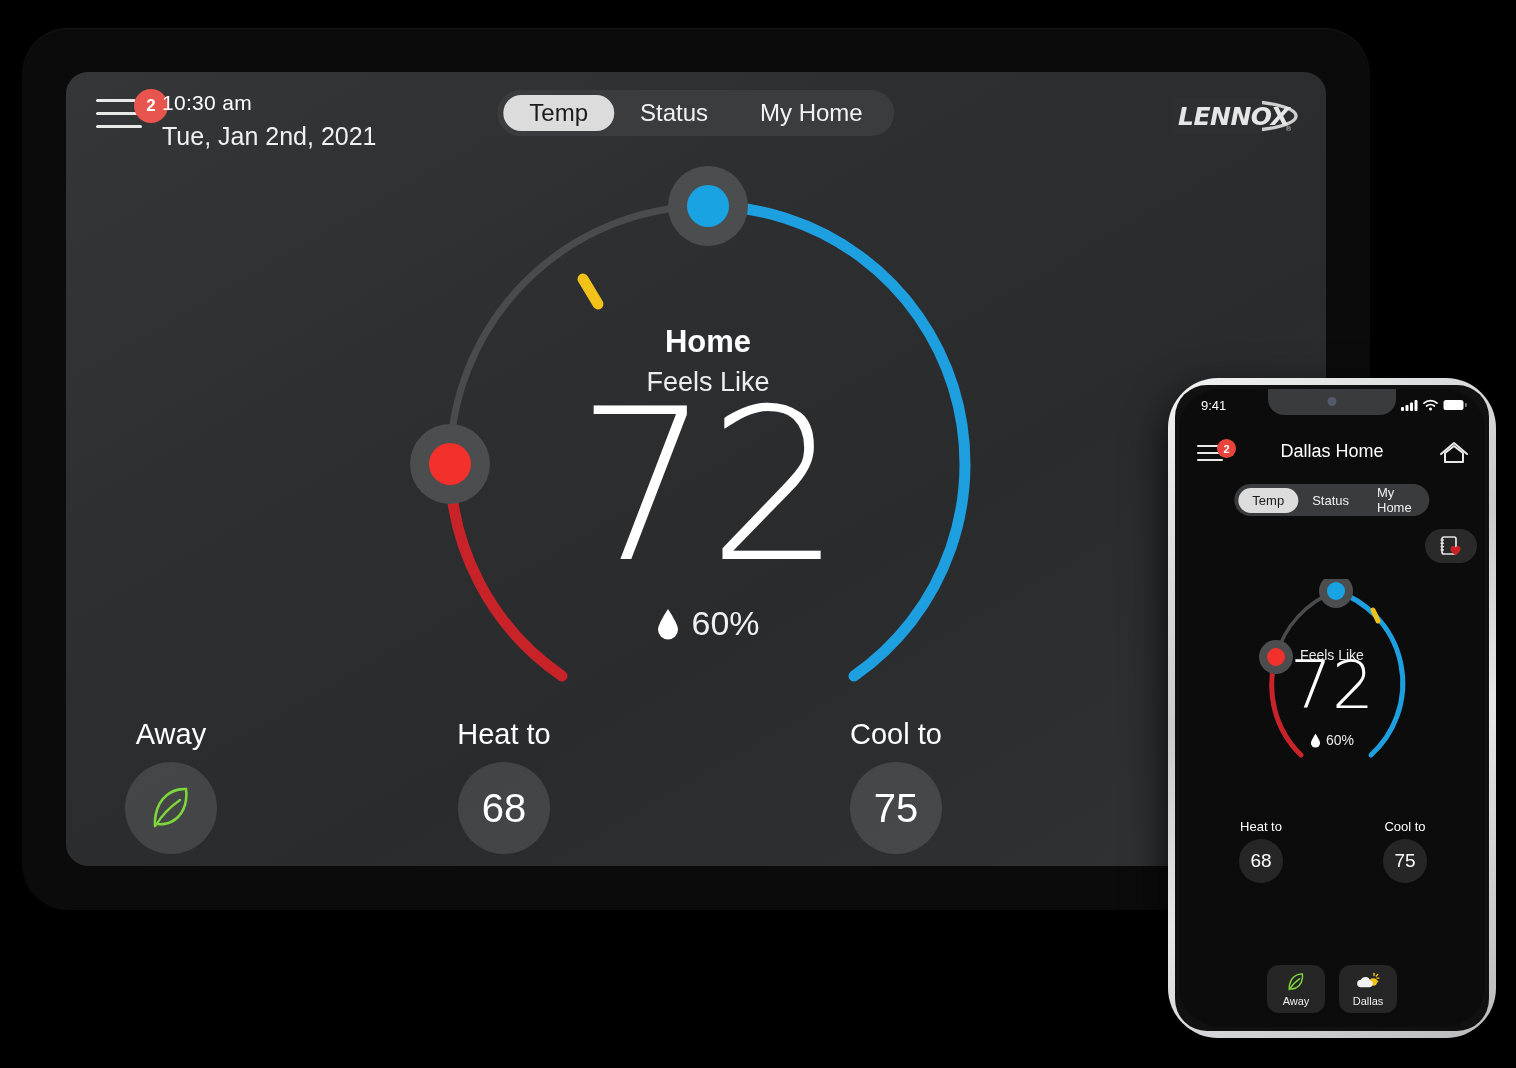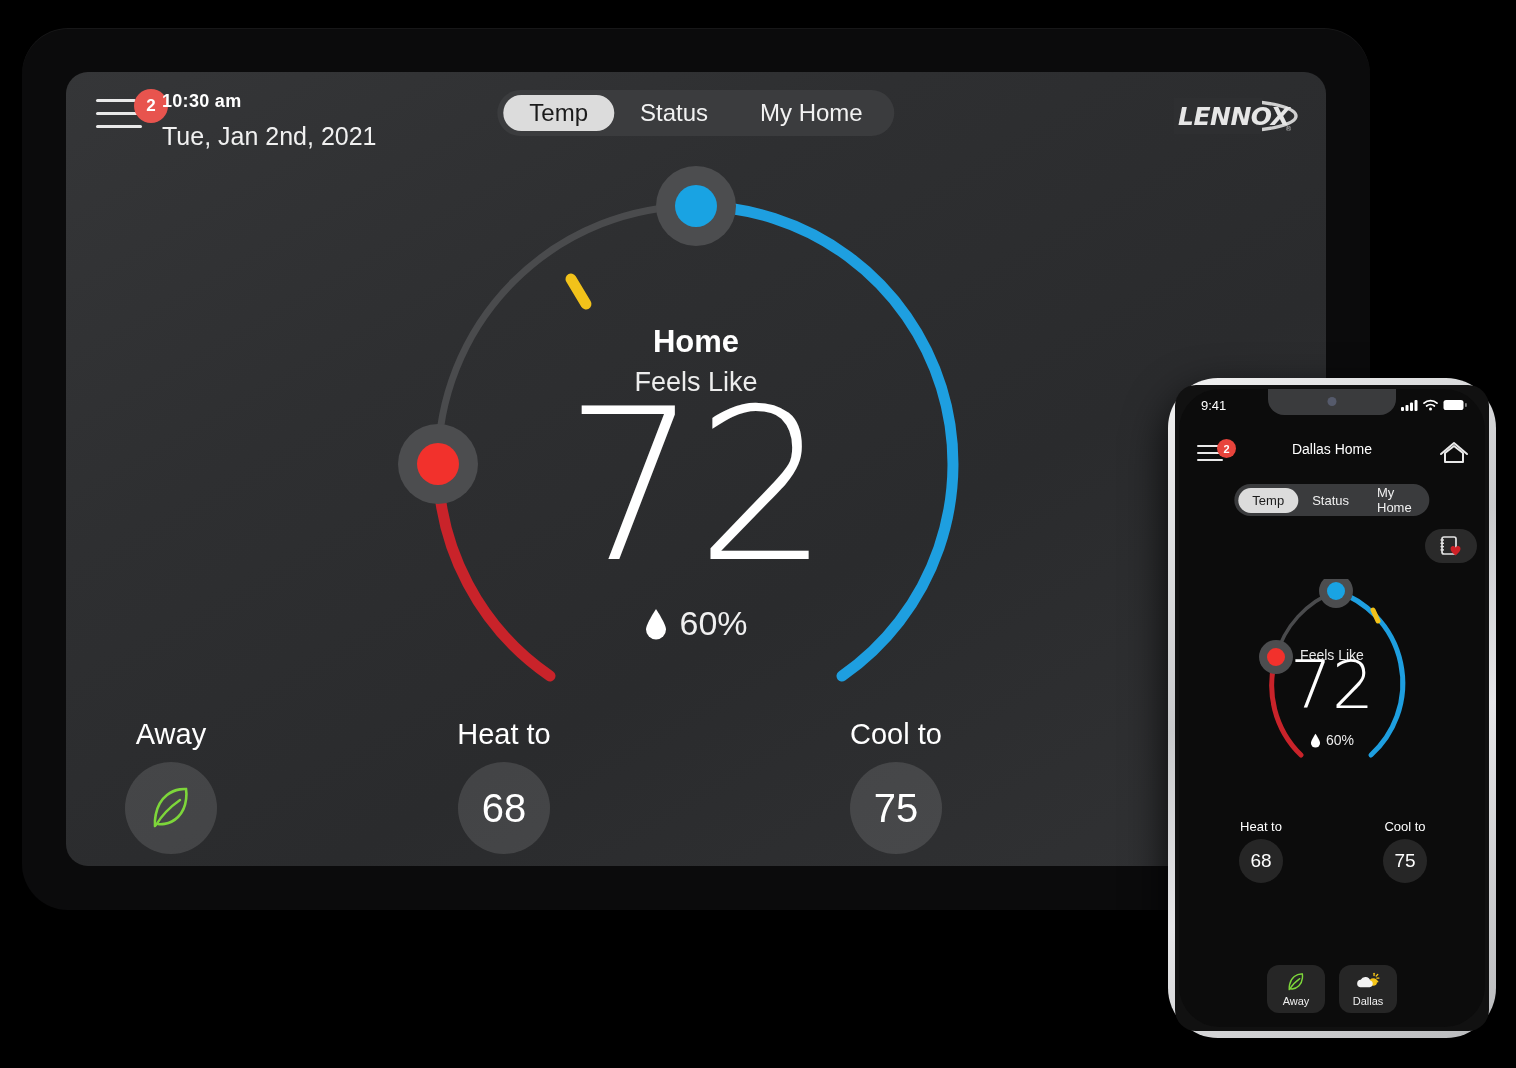--- a/index.html
+++ b/index.html
@@ -24,37 +24,37 @@
   .hamburger{position:absolute;left:30px;top:22px;width:46px;height:40px;cursor:pointer;}
   .hamburger span{position:absolute;left:0;height:3px;border-radius:2px;background:#e9e9e9;}
   .hamburger span:nth-child(1){top:5px;width:40px;}
   .hamburger span:nth-child(2){top:18px;width:46px;}
   .hamburger span:nth-child(3){top:31px;width:46px;}
   .badge{
     position:absolute;left:38px;top:-5px;width:34px;height:34px;border-radius:50%;
     background:#e8544e;color:#fff;font-size:17px;font-weight:bold;
     display:flex;align-items:center;justify-content:center;
   }
-  .t-time{position:absolute;left:96px;top:19px;color:#fff;font-size:18px;font-weight:bold;letter-spacing:.3px;}
+  .t-time{position:absolute;left:96px;top:19px;color:#fff;font-size:21px;font-weight:normal;letter-spacing:.3px;}
   .t-date{position:absolute;left:96px;top:50px;color:#f0f0f0;font-size:25px;}
   .tabbar{
     position:absolute;left:50%;transform:translateX(-50%);top:18px;
     height:46px;border-radius:23px;background:#3b3c3e;
     display:flex;align-items:center;padding:0 6px;
   }
   .tab{
     height:36px;padding:0 26px;border-radius:18px;display:flex;align-items:center;
     color:#f2f2f2;font-size:24px;cursor:pointer;white-space:nowrap;
   }
   .tab.active{background:#dcdcdc;color:#1b1b1b;font-weight:500;}
   .lennox{
     position:absolute;right:28px;top:24px;width:124px;height:40px;
   }
   
-  .dial-wrap{position:absolute;left:0;top:92px;width:100%;height:580px;}
+  .dial-wrap{position:absolute;left:12px;top:92px;width:100%;height:580px;}
   .center-label{
     position:absolute;left:0;right:0;top:160px;text-align:center;color:#fff;
     font-size:31px;font-weight:bold;
   }
   .center-feels{
     position:absolute;left:0;right:0;top:203px;text-align:center;color:#ededed;font-size:27px;
   }
   .center-temp{
     position:absolute;left:0;right:0;top:218px;text-align:center;color:#fff;
     font-size:210px;font-weight:100;line-height:1;letter-spacing:-2px;
@@ -78,37 +78,37 @@
 
   
   #phone{
     position:absolute;left:1168px;top:378px;width:328px;height:660px;
     border-radius:50px;
     background:linear-gradient(145deg,#f2f2f2,#c9cacc 40%,#e6e6e8 62%,#b9babc);
     box-shadow:0 16px 44px rgba(0,0,0,.85);
     padding:7px;box-sizing:border-box;
   }
   #phone-inner{
-    width:100%;height:100%;border-radius:21px;background:#111;
+    width:100%;height:100%;border-radius:32px;background:#111;
     padding:4px;box-sizing:border-box;
   }
   #phone-screen{
     position:relative;width:100%;height:100%;border-radius:41px;overflow:hidden;
     background:#0c0c0c;
   }
   .notch{
     position:absolute;left:50%;transform:translateX(-50%);top:0;
     width:128px;height:26px;background:#3a3b3d;border-radius:0 0 16px 16px;
   }
   .notch-dot{position:absolute;left:50%;transform:translateX(-50%);top:8px;width:9px;height:9px;border-radius:50%;background:#555a6b;}
   .p-status{position:absolute;top:9px;left:0;width:100%;height:20px;color:#fff;font-size:13px;}
   .p-time{position:absolute;left:22px;top:0;}
   .p-icons{position:absolute;right:18px;top:1px;display:flex;align-items:center;gap:5px;}
   .p-header{position:absolute;top:48px;left:0;width:100%;height:38px;}
-  .p-title{position:absolute;left:0;right:0;text-align:center;color:#fff;font-size:14px;top:4px;}
+  .p-title{position:absolute;left:0;right:0;text-align:center;color:#fff;font-size:18px;top:4px;}
   .p-ham{position:absolute;left:18px;top:6px;width:26px;height:22px;cursor:pointer;}
   .p-ham span{position:absolute;left:0;height:2px;border-radius:1px;background:#e9e9e9;}
   .p-ham span:nth-child(1){top:2px;width:22px;}
   .p-ham span:nth-child(2){top:9px;width:26px;}
   .p-ham span:nth-child(3){top:16px;width:26px;}
   .p-badge{
     position:absolute;left:20px;top:-4px;width:19px;height:19px;border-radius:50%;
     background:#e8443c;color:#fff;font-size:11px;font-weight:bold;
     display:flex;align-items:center;justify-content:center;
   }

